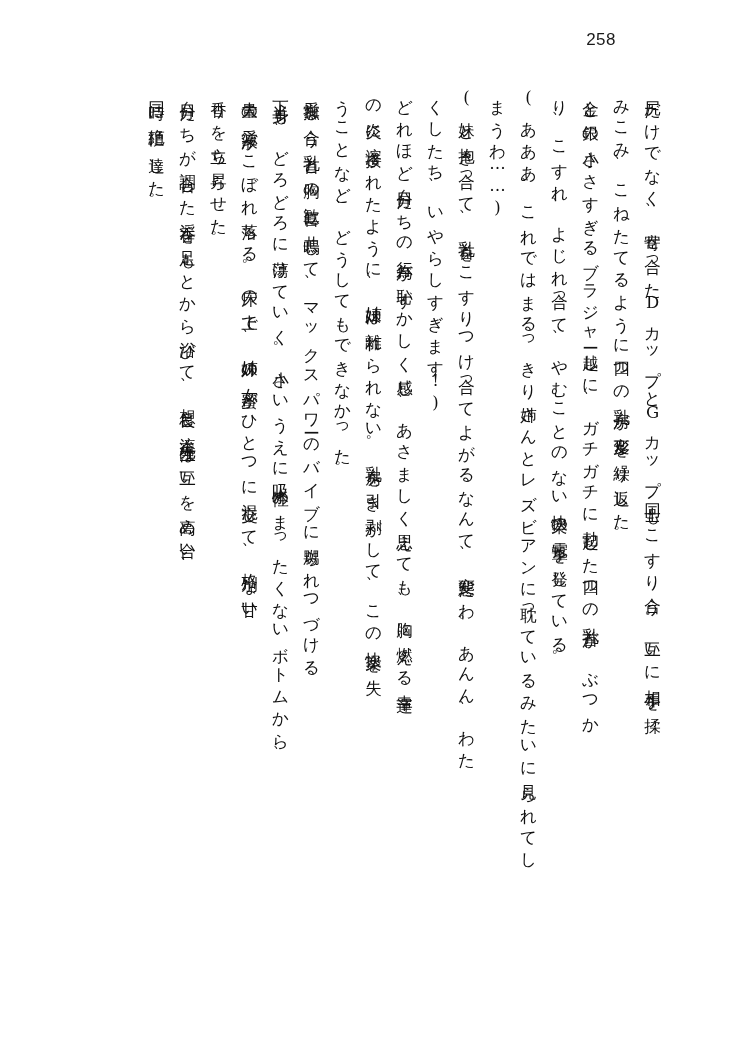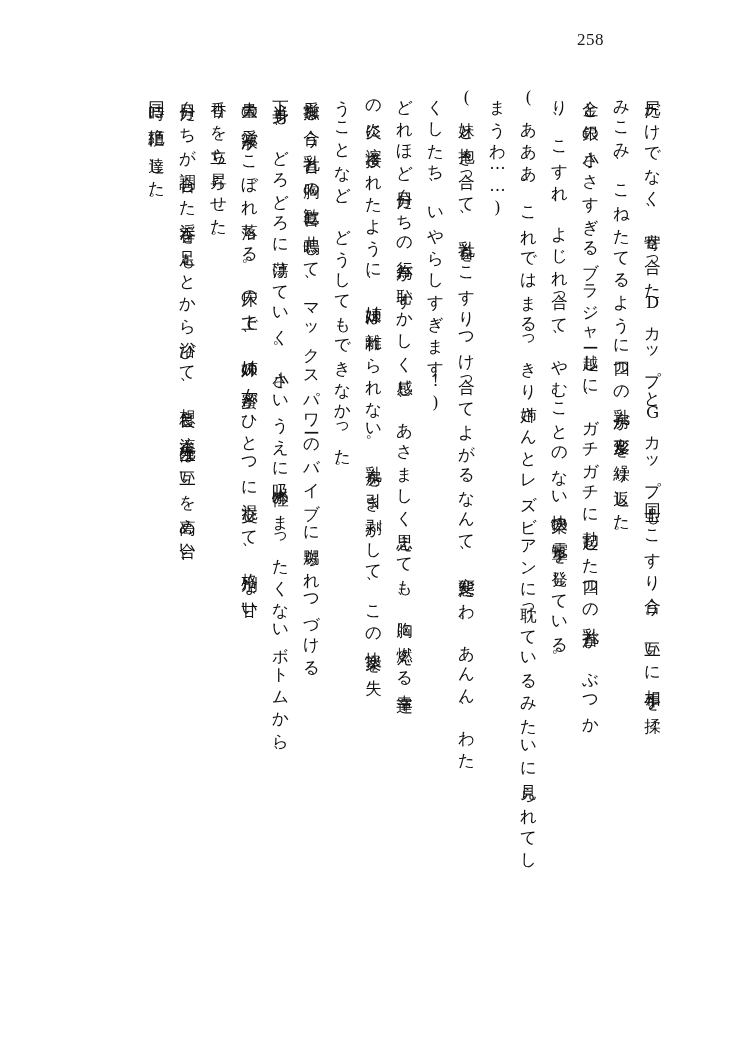--- a/index.html
+++ b/index.html
@@ -13,22 +13,22 @@
   .page {
     position: relative;
     width: 736px;
     height: 1037px;
     background: #ffffff;
     overflow: hidden;
   }
   .page-number {
     position: absolute;
     top: 30px;
-    right: 132px;
-    font-family: Liberation Serif, serif;
+    right: 120px;
+    font-family: Liberation Sans, sans-serif;
     font-size: 17px;
     color: #1a1a1a;
     letter-spacing: 0.5px;
   }
   .text-block {
     position: absolute;
     top: 88px;
     right: 76px;
     left: 60px;
     height: 860px;

